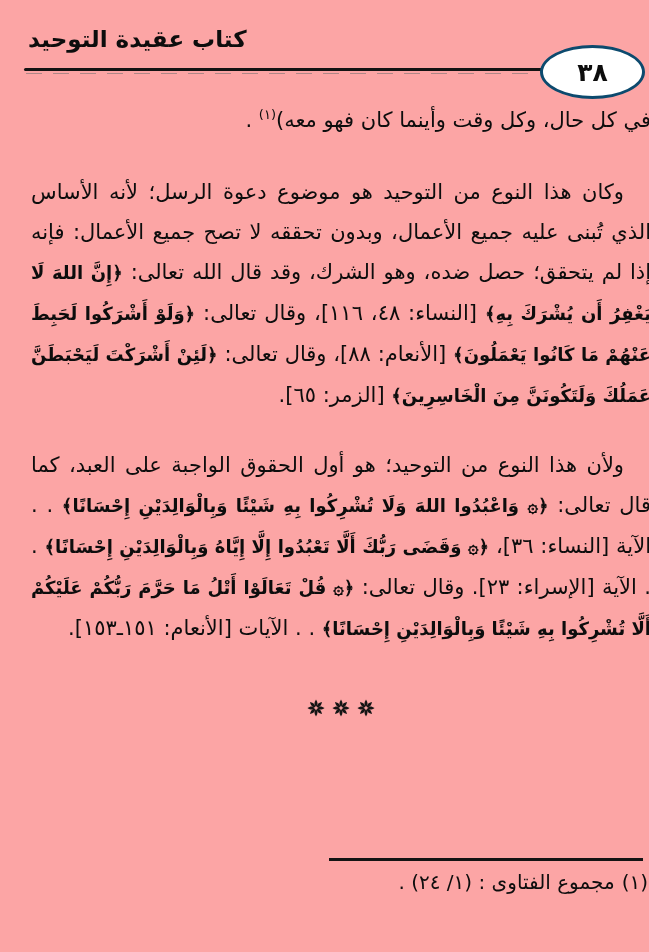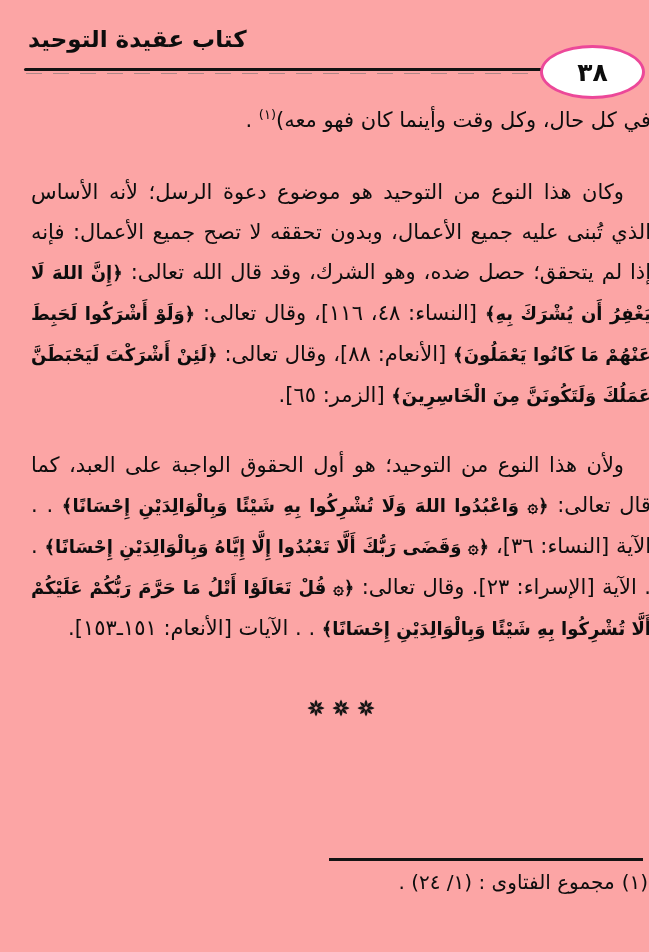--- a/index.html
+++ b/index.html
@@ -26,21 +26,21 @@
     width:518px;height:3px;background:#131313;border-radius:2px;
   }
   .header-rule-ghost{
     position:absolute;left:26px;top:73px;
     width:508px;height:1px;opacity:.55;
     background:repeating-linear-gradient(90deg,#6f6f6f 0 16px,transparent 16px 27px);
   }
   .page-number-oval{
     position:absolute;left:540px;top:45px;
     width:99px;height:48px;
-    border:3px solid #ec4899;border-radius:50%;
+    border:3px solid #0c4a6e;border-radius:50%;
     display:flex;align-items:center;justify-content:center;
     font-size:25px;font-weight:bold;
     background:#fff;
   }
   
   .body-text{
     position:absolute;top:100px;right:33px;left:31px;
     direction:rtl;
     font-size:21px;line-height:40px;
     text-align:justify;

